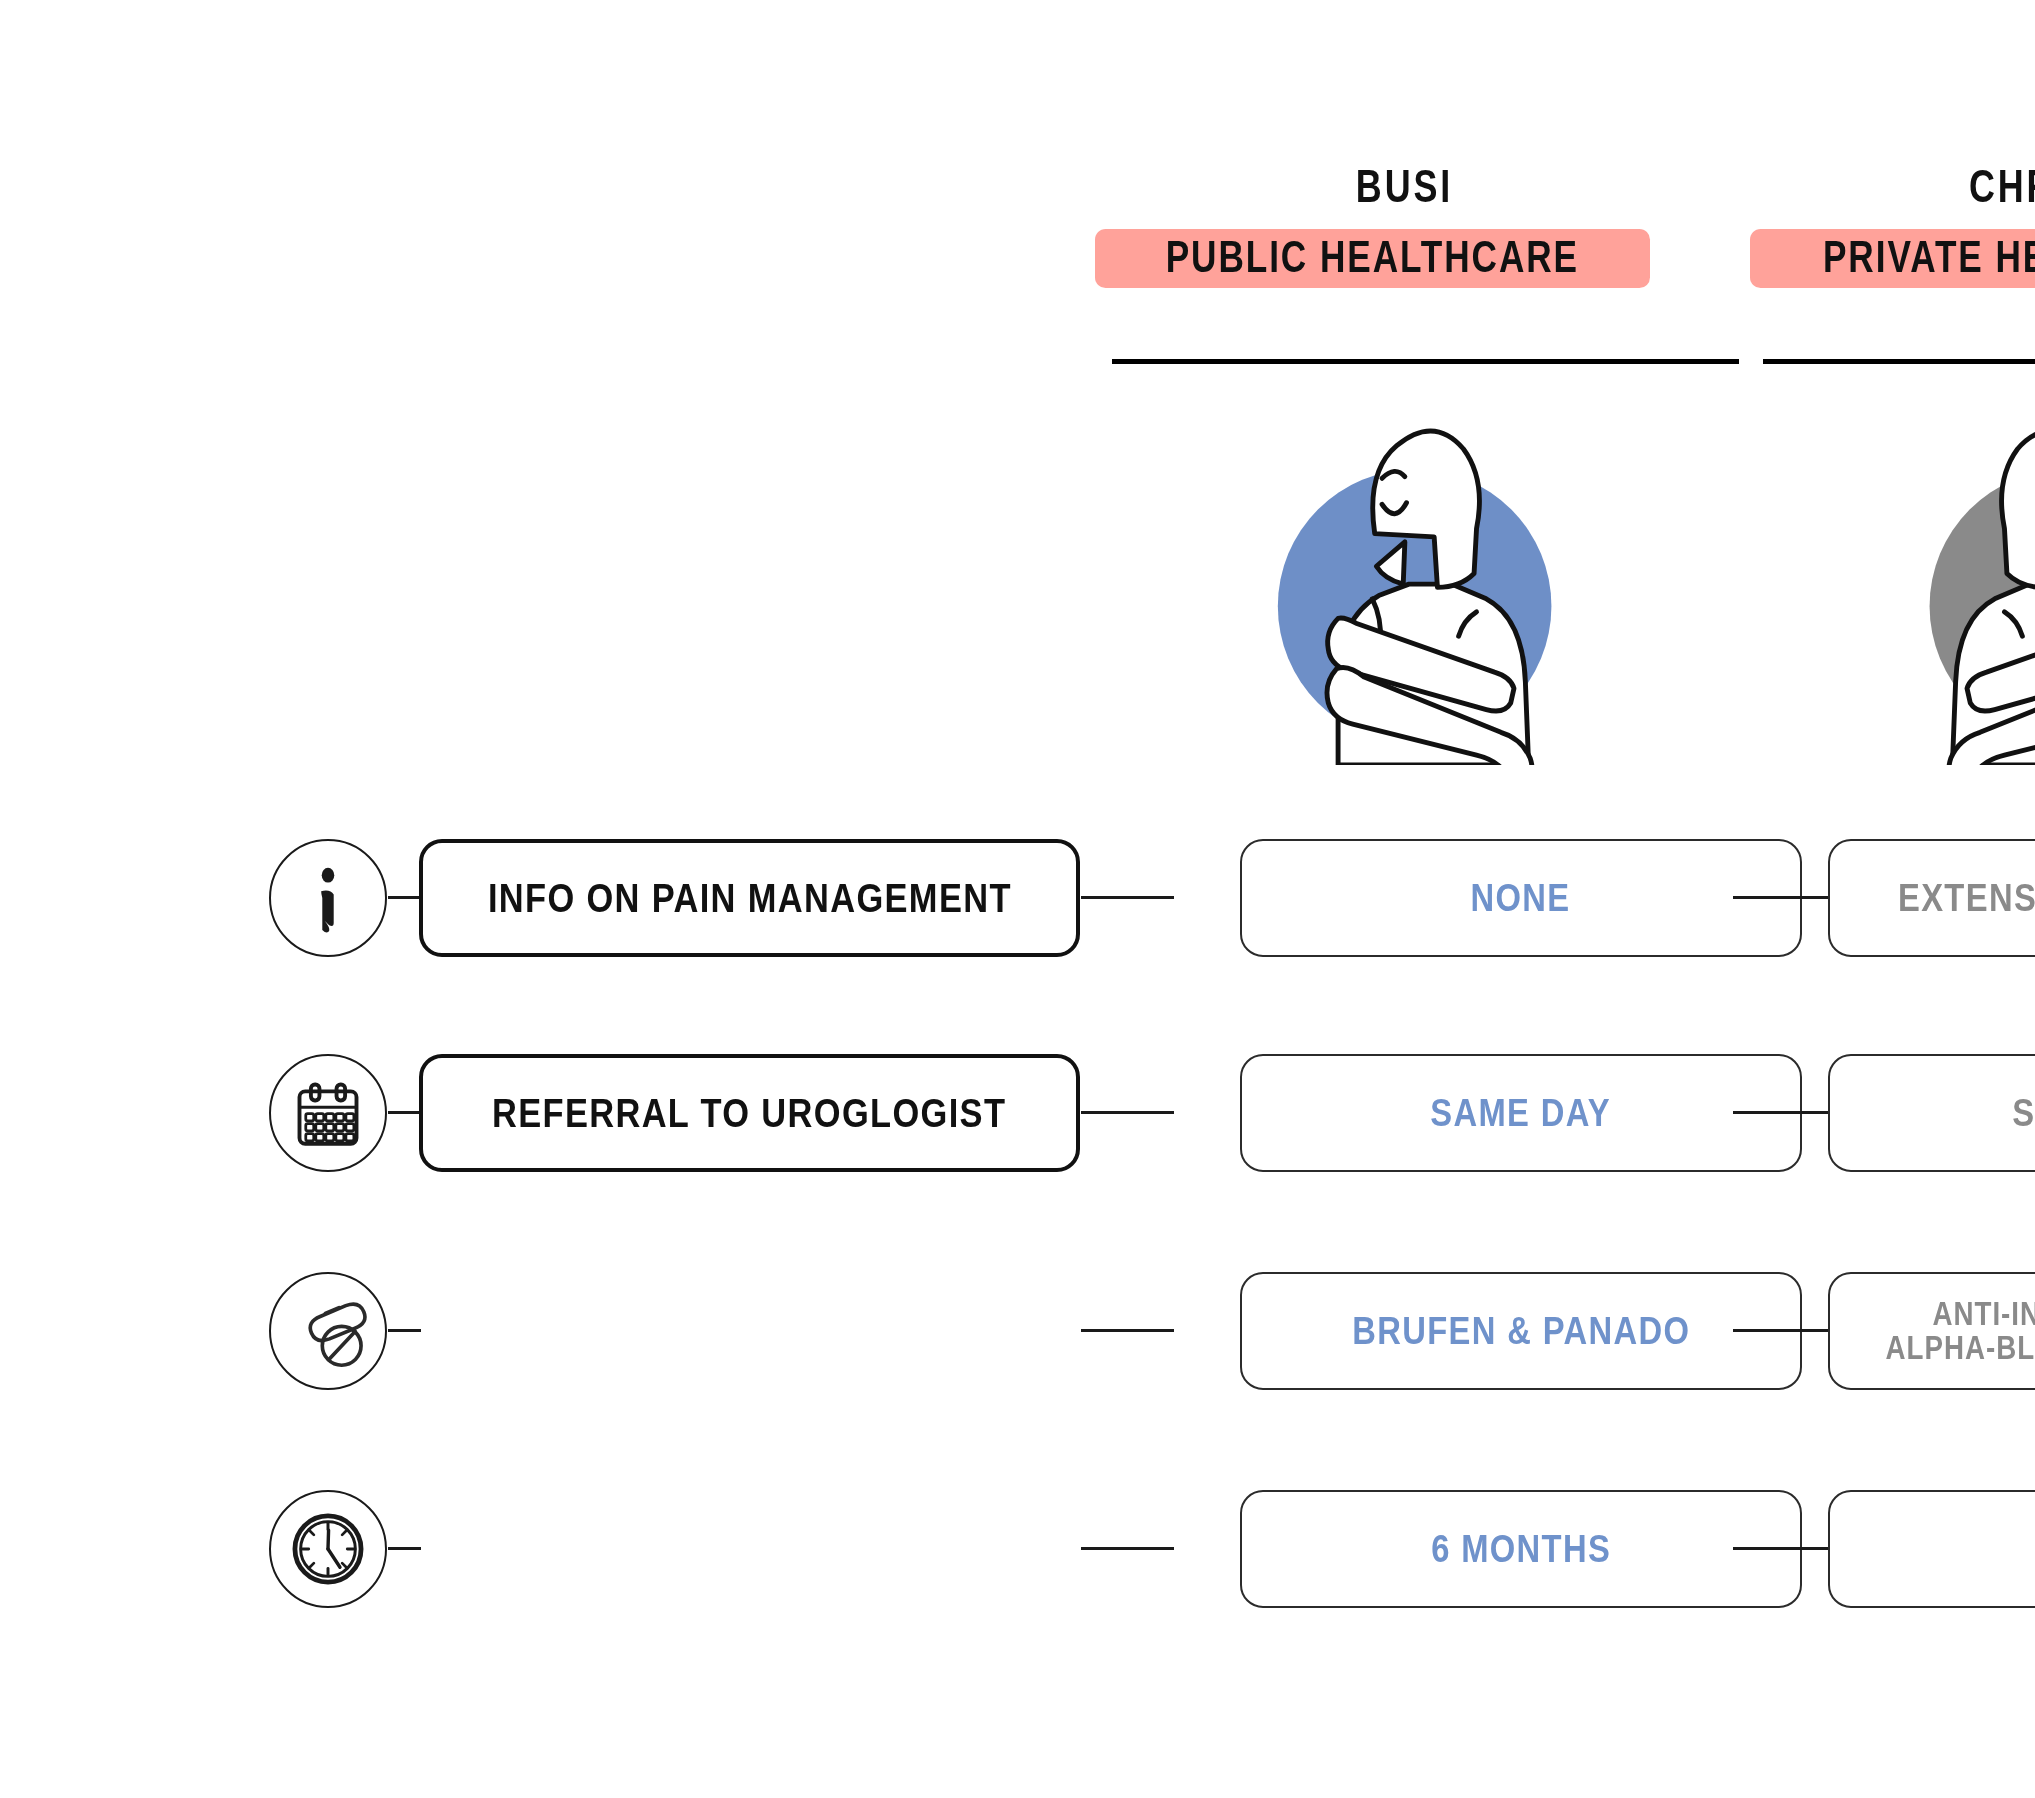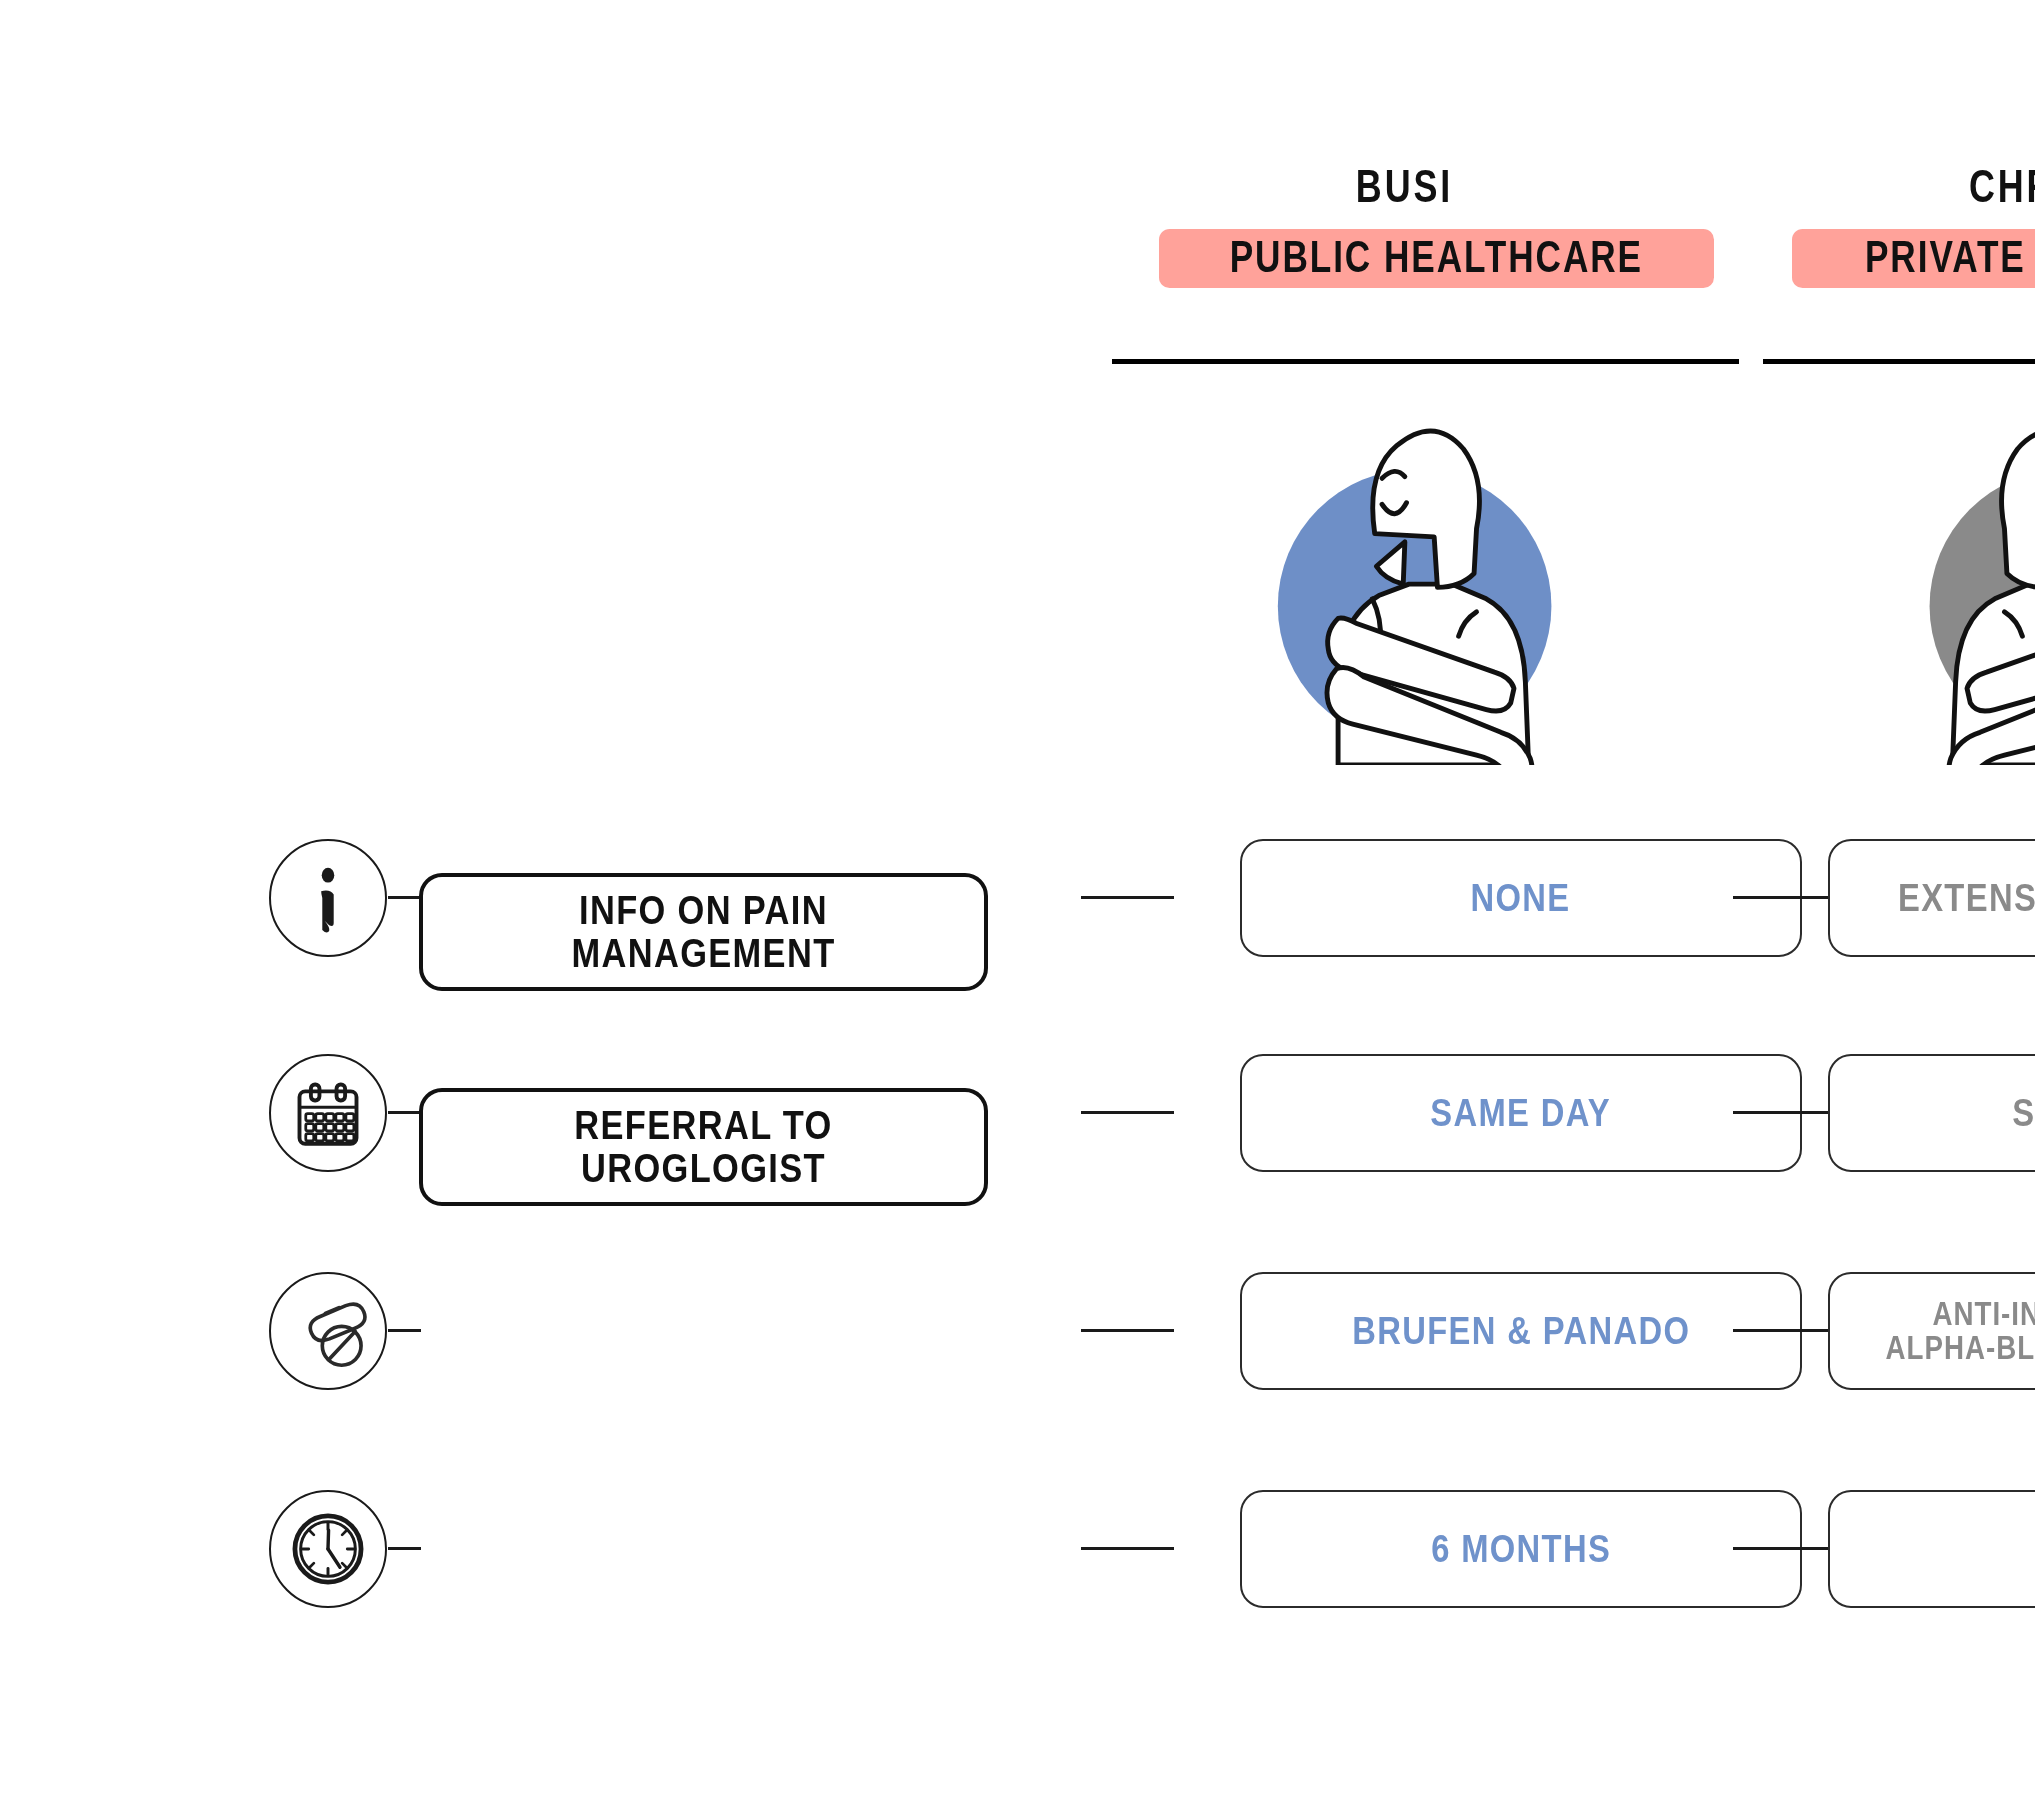--- a/index.html
+++ b/index.html
@@ -29,21 +29,21 @@
     font-size: 46px;
     font-weight: 700;
     letter-spacing: 3.7px;
     color: #111111;
     line-height: 1;
     transform: scaleX(0.78);
     transform-origin: center;
     white-space: nowrap;
   }
 
-  .badge-wrap { margin-top: 19.5px; display: flex; justify-content: flex-end; }
+  .badge-wrap { margin-top: 19.5px; display: flex; justify-content: flex-start; }
   .badge {
     background: #ffa29a;
     border-radius: 10.6px;
     padding: 6.5px 19px 9px;
     display: inline-block;
   }
   .badge-text {
     font-size: 44px;
     font-weight: 700;
     letter-spacing: 2.4px;
@@ -109,23 +109,22 @@
     border-radius: 23px;
     background: #ffffff;
     display: flex;
     align-items: center;
     justify-content: center;
     top: 0;
     height: 118px;
   }
   .pill.label-pill {
     left: 419px;
-    width: 569px;
+    width: 661px;
     border: 4.5px solid #111111;
-    margin-top: 34px;
   }
   .pill.val-pill {
     border: 2.8px solid #2b2b2b;
   }
   .pill.val-left  { left: 1240px; width: 562px; }
   .pill.val-right { left: 1828px; width: 550px; }
 
   .pill-text {
     font-weight: 700;
     line-height: 1.04;

